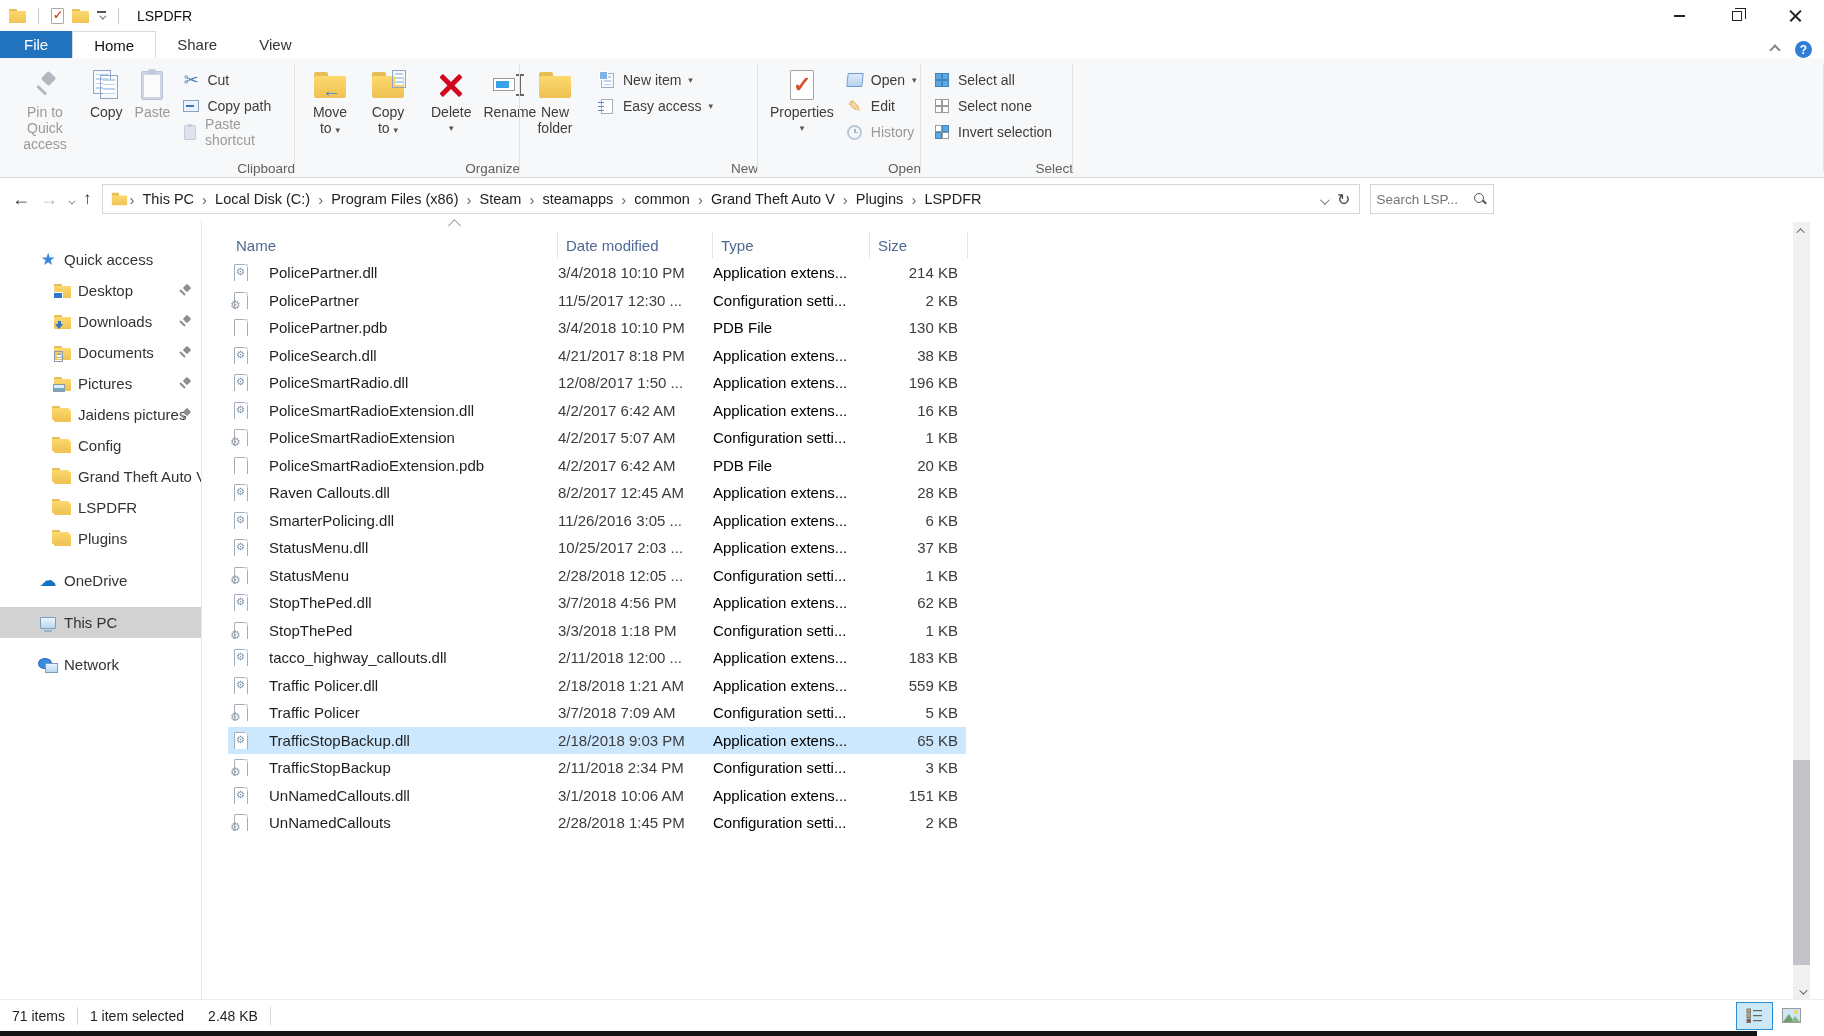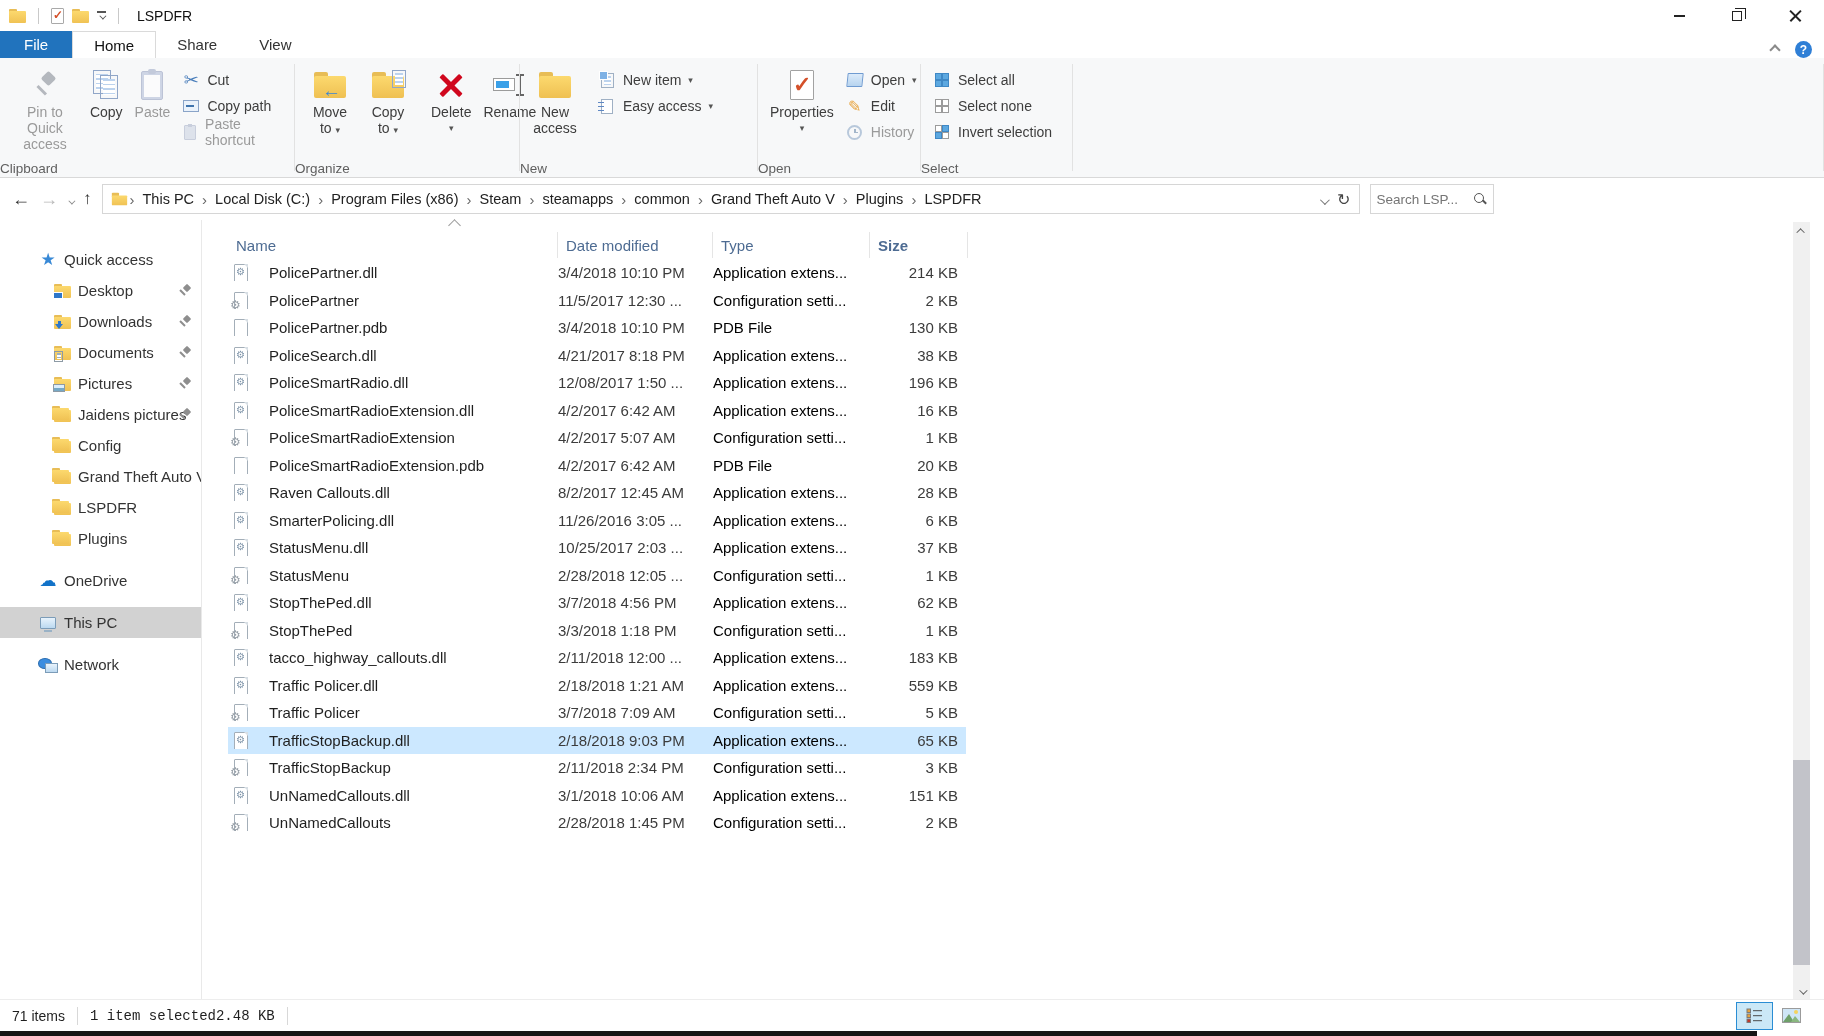--- a/index.html
+++ b/index.html
@@ -39,21 +39,21 @@
   .tab.file{background:#2173bd;color:#fff;padding:0 24px;}
   .tab.active{background:#fff;border:1px solid #dadada;border-bottom:none;color:#111;}
   .tab-right{margin-left:auto;display:flex;align-items:center;gap:16px;padding-right:12px;}
   .helpdot{width:17px;height:17px;border-radius:50%;background:#2f7fd6;color:#fff;font-size:12px;font-weight:bold;display:flex;align-items:center;justify-content:center;}
   .collapse-chev{width:8px;height:8px;border-right:2px solid #8a8a8a;border-bottom:2px solid #8a8a8a;transform:rotate(-135deg);}
 
   
   .ribbon{position:absolute;top:58px;left:0;right:0;height:120px;background:#f7f8f9;border-bottom:1px solid #d9d9d9;display:flex;}
   .rgroup{position:relative;display:flex;align-items:flex-start;padding:4px 6px 18px 6px;}
   .rgroup::after{content:"";position:absolute;right:0;top:6px;bottom:6px;width:1px;background:#e2e2e2;}
-  .glabel{position:absolute;bottom:1px;left:0;right:0;text-align:left;font-size:13.5px;color:#5f5f5f;}
+  .glabel{position:absolute;bottom:1px;left:0;right:0;text-align:right;font-size:13.5px;color:#5f5f5f;}
   .lb{display:flex;flex-direction:column;align-items:center;padding:4px 6px;}
   .lb .ic{height:38px;display:flex;align-items:center;justify-content:center;}
   .lb .lab{font-size:14px;line-height:16px;color:#3d3d3d;text-align:center;}
   .lb.disabled .lab{color:#9a9a9a;}
   .dda{font-size:9px;color:#555;}
   .scol{display:flex;flex-direction:column;padding-top:5px;}
   .sb{display:flex;align-items:center;height:26px;gap:7px;font-size:14px;color:#3d3d3d;padding:0 6px;}
   .sb.disabled{color:#9a9a9a;}
   .sb .sic{width:18px;display:flex;justify-content:center;}
 
@@ -147,21 +147,21 @@
   .sico.pc::before{content:"";width:14px;height:10px;background:linear-gradient(#e8f3fc,#bcd9f0);border:1px solid #7c9cb8;border-radius:1px;}
   .sico.pc::after{content:"";position:absolute;bottom:0;left:6px;width:8px;height:2px;background:#9ab2c6;}
   .sico.network::before{content:"";position:absolute;left:0;top:2px;width:12px;height:9px;background:#3b8de0;border:1px solid #2b6daf;border-radius:50%;}
   .sico.network::after{content:"";position:absolute;right:0;bottom:1px;width:11px;height:8px;background:linear-gradient(#e8f3fc,#bcd9f0);border:1px solid #7c9cb8;}
 
   
   .content{position:absolute;left:203px;top:220px;right:32px;bottom:37px;background:#fff;}
   .sortind{position:absolute;left:247px;top:1px;width:9px;height:9px;border-right:1.6px solid #9a9a9a;border-bottom:1.6px solid #9a9a9a;transform:rotate(-135deg);}
   .cheaders{position:absolute;left:25px;top:12px;height:26px;display:flex;font-size:15px;color:#4d6b92;}
   .ch{display:flex;align-items:center;padding-left:8px;border-right:1px solid #e5e5e5;height:26px;text-align:center;}
-  .ch.name{width:330px;} .ch.date{width:155px;} .ch.type{width:157px;} .ch.size{width:98px;font-weight:bold;}
+  .ch.name{width:330px;} .ch.date{width:155px;} .ch.type{width:157px;} .ch.size{width:98px;}
   .rows{position:absolute;left:25px;top:39px;right:0;}
   .row{display:flex;align-items:center;height:27.5px;width:738px;}
   .row.sel{background:#cce8ff;}
   .c-name{display:flex;align-items:center;width:330px;padding-left:4px;overflow:hidden;}
   .c-name .nm{margin-left:20px;white-space:nowrap;color:#1f1f1f;}
   .c-date{width:155px;color:#3c3c3c;white-space:nowrap;}
   .c-type{width:157px;color:#000000;white-space:nowrap;}
   .c-size{width:88px;text-align:right;color:#3c3c3c;white-space:nowrap;}
   .fi{position:relative;width:17px;height:17px;flex:0 0 auto;}
   .fi::before{content:"";position:absolute;left:2px;top:0;width:12px;height:16px;background:#fff;border:1px solid #a3aeb8;border-radius:1px;}
@@ -175,21 +175,21 @@
   .scrollbar{position:absolute;right:14px;top:222px;width:17px;height:778px;background:#f0f0f0;}
   .sb-arrow{position:absolute;left:0;width:17px;height:17px;display:flex;align-items:center;justify-content:center;}
   .sb-arrow .chev{width:6px;height:6px;border-color:#636363;}
   .sb-up{top:0;} .sb-down{bottom:0;}
   .sb-thumb{position:absolute;left:0;top:538px;width:17px;height:205px;background:#c2c3c9;}
 
   
   .statusbar{position:absolute;left:0;right:0;top:999px;height:32px;border-top:1px solid #ededed;display:flex;align-items:center;font-size:14px;color:#1f1f1f;}
   .statusbar .st{padding:0 12px;}
   .stsep{width:1px;height:18px;background:#d8d8d8;}
-  .st.selinfo{display:flex;gap:0;font-family:Liberation Mono, monospace;}
+  .st.selinfo{display:flex;gap:24px;}
   .viewbtns{margin-left:auto;display:flex;margin-right:14px;}
   .viewbtn{width:37px;height:28px;display:flex;align-items:center;justify-content:center;border:1px solid transparent;}
   .viewbtn.active{background:#cbe8f7;border-color:#2a8dd4;}
   .blackstrip{position:absolute;left:0;bottom:0;width:1757px;height:5px;background:#151515;}
 </style>
 </head>
 <body>
 
 <div class="titlebar">
   <div class="qat">
@@ -313,21 +313,21 @@
       <div class="lab">Rename</div>
     </div>
     <div class="glabel">Organize</div>
   </div>
 
   <div class="rgroup" style="width:238px;">
     <div class="lb">
       <div class="ic">
           <span class="fbig"></span>
         </div>
-      <div class="lab" style="width:46px;">New access</div>
+      <div class="lab" style="width:46px;">New folder</div>
     </div>
     <div class="scol" style="padding-left:8px;">
       <div class="sb">
           <span class="sic">
             <span class="ni-doc"></span>
           </span>
           <span>New item</span>
           <span class="dda">▾</span>
         </div>
       <div class="sb">

